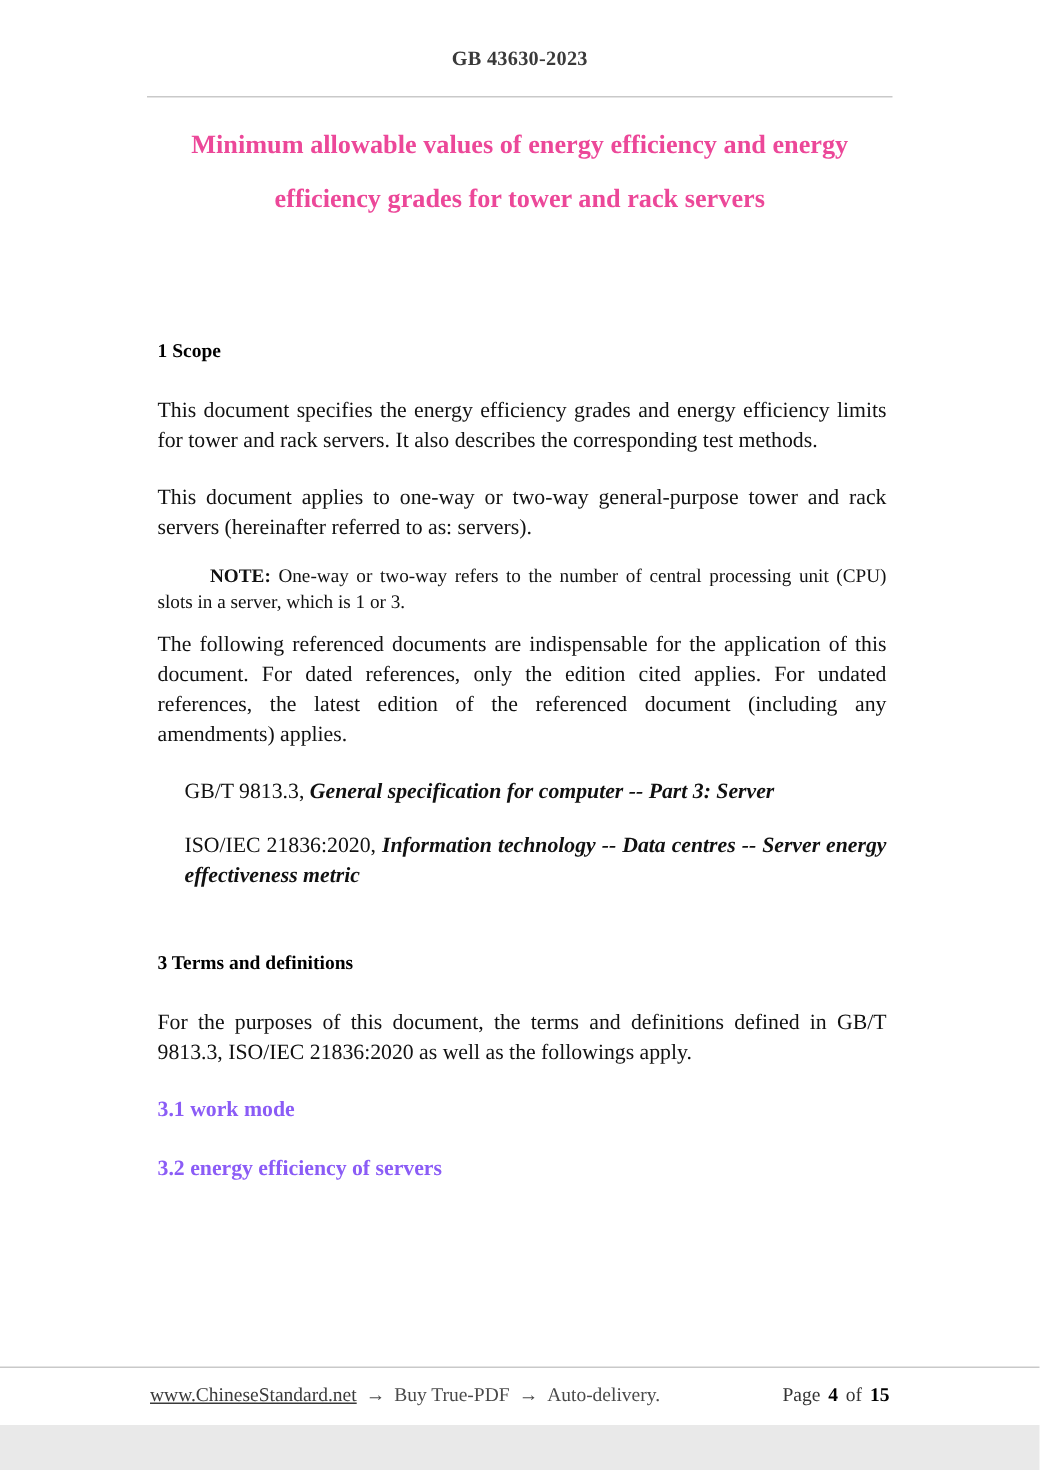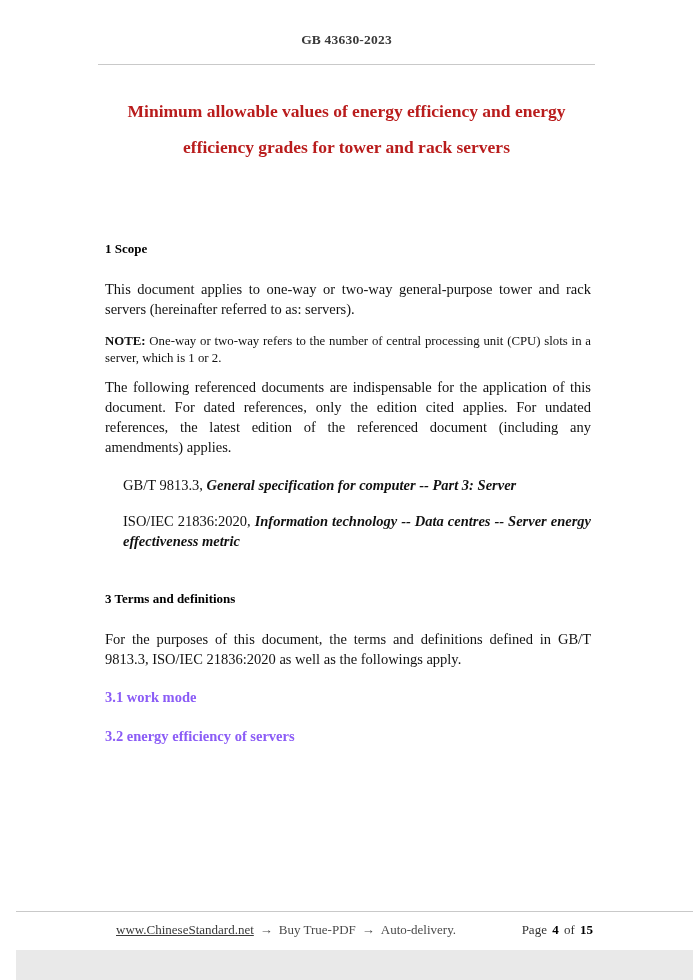--- a/index.html
+++ b/index.html
@@ -10,46 +10,46 @@
     color: #111111;
     position: relative;
     overflow: hidden;
   }
   .page { position: relative; width: 693px; height: 980px; background: #ffffff; }
 
   .doc-header { text-align: center; padding-top: 30px; }
   .doc-number { font-weight: bold; font-size: 13.5px; color: #3a3a3a; letter-spacing: 0.2px; }
   .header-rule { border: none; border-top: 1px solid #c9c9c9; margin: 16px 98px 0 98px; }
 
-  .doc-title { text-align: center; font-weight: bold; font-size: 17.5px; line-height: 36px; margin-top: 28px; color: #b91c1c; }
+  .doc-title { text-align: center; font-weight: bold; font-size: 17.5px; line-height: 36px; margin-top: 13px; color: #ec4899; }
 
   .content { padding: 0 102px 0 105px; }
 
   .section-heading { font-weight: bold; font-size: 13px; color: #000; margin-top: 40px; margin-bottom: 22px; }
   .sub-heading { font-weight: bold; font-size: 14.5px; color: #8b5cf6; margin-top: 20px; margin-bottom: 18px; }
 
   .para {
     font-size: 14.5px; line-height: 20px; text-align: justify;
     margin-bottom: 12px; color: #111;
   }
   .para-note {
     font-size: 12.8px; line-height: 17px; text-align: justify;
     margin-top: 14px; margin-bottom: 10px; color: #111;
   }
-  .note-label { font-weight: bold; }
+  .note-label { font-weight: bold; margin-left: 35px; }
 
   .ref-item {
     font-size: 14.5px; line-height: 20px; text-align: justify;
     margin: 12px 0 12px 18px; color: #111;
   }
   .ref-item .ref-title { font-style: italic; font-weight: bold; }
 
   .spacer-lg { height: 36px; }
 
-  .footer-area { position: absolute; left: 0; right: 0; bottom: 0; padding-left: 16px; }
+  .footer-area { position: absolute; left: 0; right: 0; bottom: 0; }
   .footer-rule { border: none; border-top: 1px solid #c9c9c9; margin: 0 0 0 0; }
   .footer-row {
     display: flex; justify-content: space-between; align-items: baseline;
     padding: 10px 98px 12px 100px;
     font-size: 13px; color: #4a4a4a;
   }
   .footer-left { display: flex; gap: 6px; align-items: baseline; }
   .footer-link { color: #3a3a3a; text-decoration: underline; cursor: pointer; }
   .footer-arrow { color: #4a4a4a; }
   .footer-right { color: #333; }
@@ -70,23 +70,24 @@
     <div>Minimum allowable values of energy efficiency and energy</div>
     <div>efficiency grades for tower and rack servers</div>
   </div>
 
   <div class="content">
 
     <div class="spacer-lg"></div>
 
     <div class="section-heading">1 Scope</div>
 
+    <p class="para">This document specifies the energy efficiency grades and energy efficiency limits for tower and rack servers. It also describes the corresponding test methods.</p>
     <p class="para" style="margin-top:18px;">This document applies to one-way or two-way general-purpose tower and rack servers (hereinafter referred to as: servers).</p>
 
-    <p class="para-note"><span class="note-label">NOTE:</span><span> One-way or two-way refers to the number of central processing unit (CPU) slots in a server, which is 1 or 2.</span></p>
+    <p class="para-note"><span class="note-label">NOTE:</span><span> One-way or two-way refers to the number of central processing unit (CPU) slots in a server, which is 1 or 3.</span></p>
 
 
     <p class="para">The following referenced documents are indispensable for the application of this document. For dated references, only the edition cited applies. For undated references, the latest edition of the referenced document (including any amendments) applies.</p>
 
     <p class="ref-item" style="margin-top:18px;"><span>GB/T 9813.3, </span><span class="ref-title">General specification for computer -- Part 3: Server</span></p>
 
     <p class="ref-item" style="margin-top:16px;"><span>ISO/IEC 21836:2020, </span><span class="ref-title">Information technology -- Data centres -- Server energy effectiveness metric</span></p>
 
     <div class="section-heading">3 Terms and definitions</div>
 

